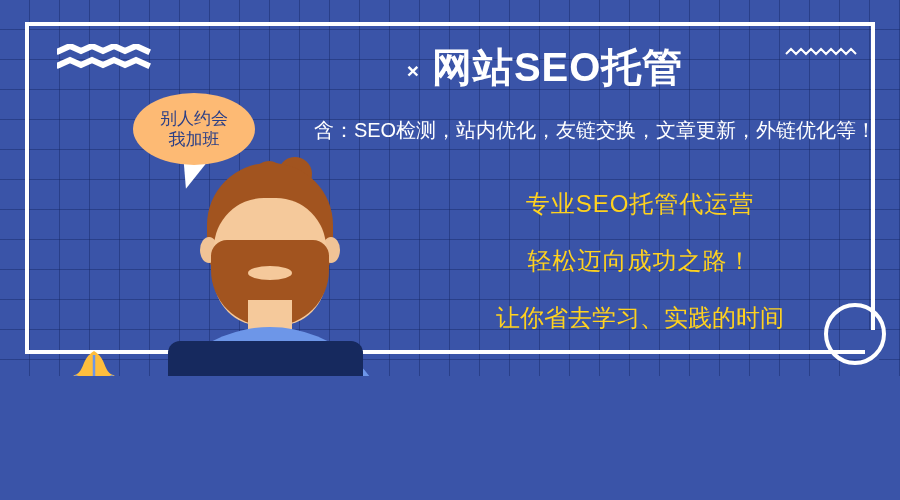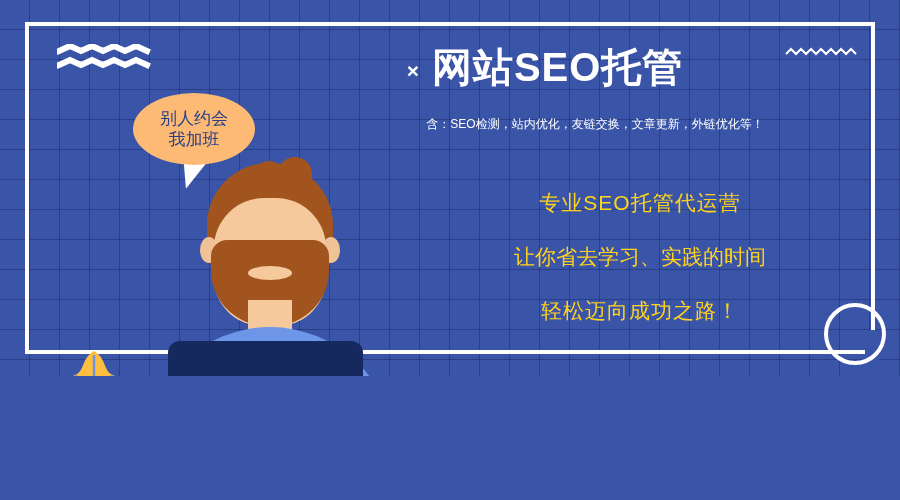--- a/index.html
+++ b/index.html
@@ -53,28 +53,28 @@
   .title-wrap{
     position:absolute;left:330px;top:45px;width:430px;text-align:center;
   }
   .title{
     color:#ffffff;font-size:40px;font-weight:bold;letter-spacing:1px;
     line-height:1.1;white-space:nowrap;
   }
   .title .xmark{font-size:21px;vertical-align:middle;margin-right:12px;font-weight:bold;}
   .subtitle{
     position:absolute;left:300px;top:117px;width:590px;text-align:center;
-    color:#ffffff;font-size:12px;line-height:1.3;white-space:nowrap;
+    color:#ffffff;font-size:20px;line-height:1.3;white-space:nowrap;
   }
   
   .slogans{
     position:absolute;left:405px;top:192px;width:470px;text-align:center;
   }
   .slogan{
-    color:#ffd21e;font-size:21px;line-height:1.0;margin-bottom:33px;
+    color:#ffd21e;font-size:24px;line-height:1.0;margin-bottom:33px;
     white-space:nowrap;letter-spacing:1px;
   }
   .slogan.l2{letter-spacing:0px;}
   
   .bubble{
     position:absolute;left:133px;top:93px;width:122px;height:72px;
     background:#fdba74;border-radius:50%/50%;
     display:flex;align-items:center;justify-content:center;
   }
   .bubble-txt{
@@ -187,22 +187,22 @@
 
   <div class="title-wrap">
     <div class="title">
       <span class="xmark">×</span><span>网站SEO托管</span>
     </div>
   </div>
   <div class="subtitle">含：SEO检测，站内优化，友链交换，文章更新，外链优化等！</div>
 
   <div class="slogans">
     <div class="slogan l1">专业SEO托管代运营</div>
+    <div class="slogan l3">轻松迈向成功之路！</div>
     <div class="slogan l2">让你省去学习、实践的时间</div>
-    <div class="slogan l3">轻松迈向成功之路！</div>
   </div>
 
   <div class="person">
     <div class="hair-tuft2"></div>
     <div class="hair-tuft"></div>
     <div class="hair"></div>
     <div class="ear-l"></div>
     <div class="ear-r"></div>
     <div class="face"></div>
     <div class="beard"></div>

